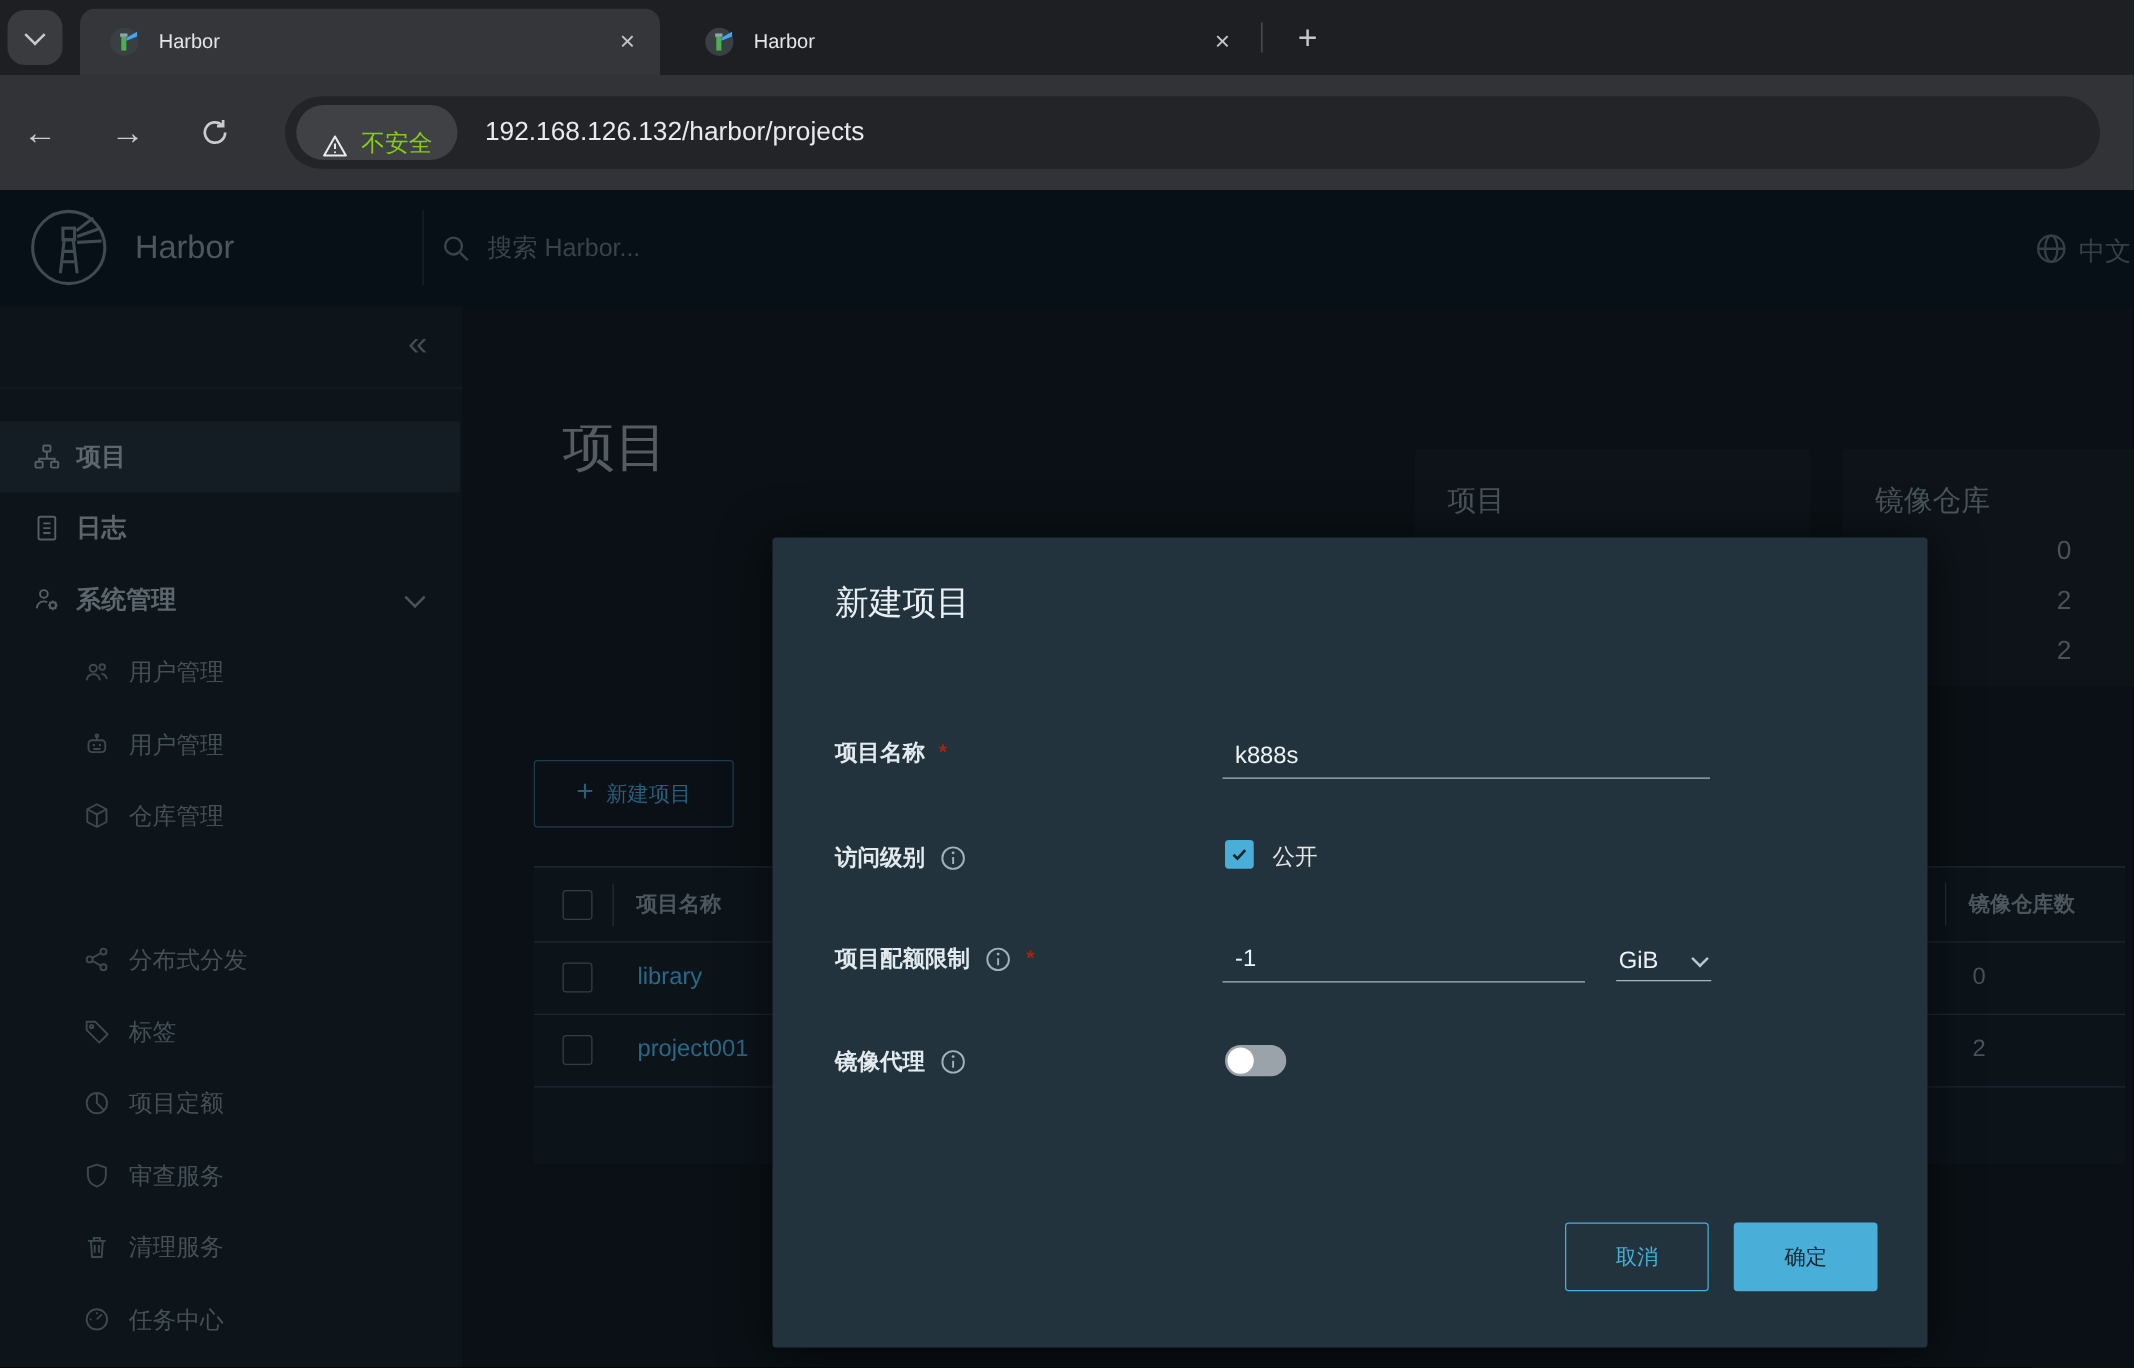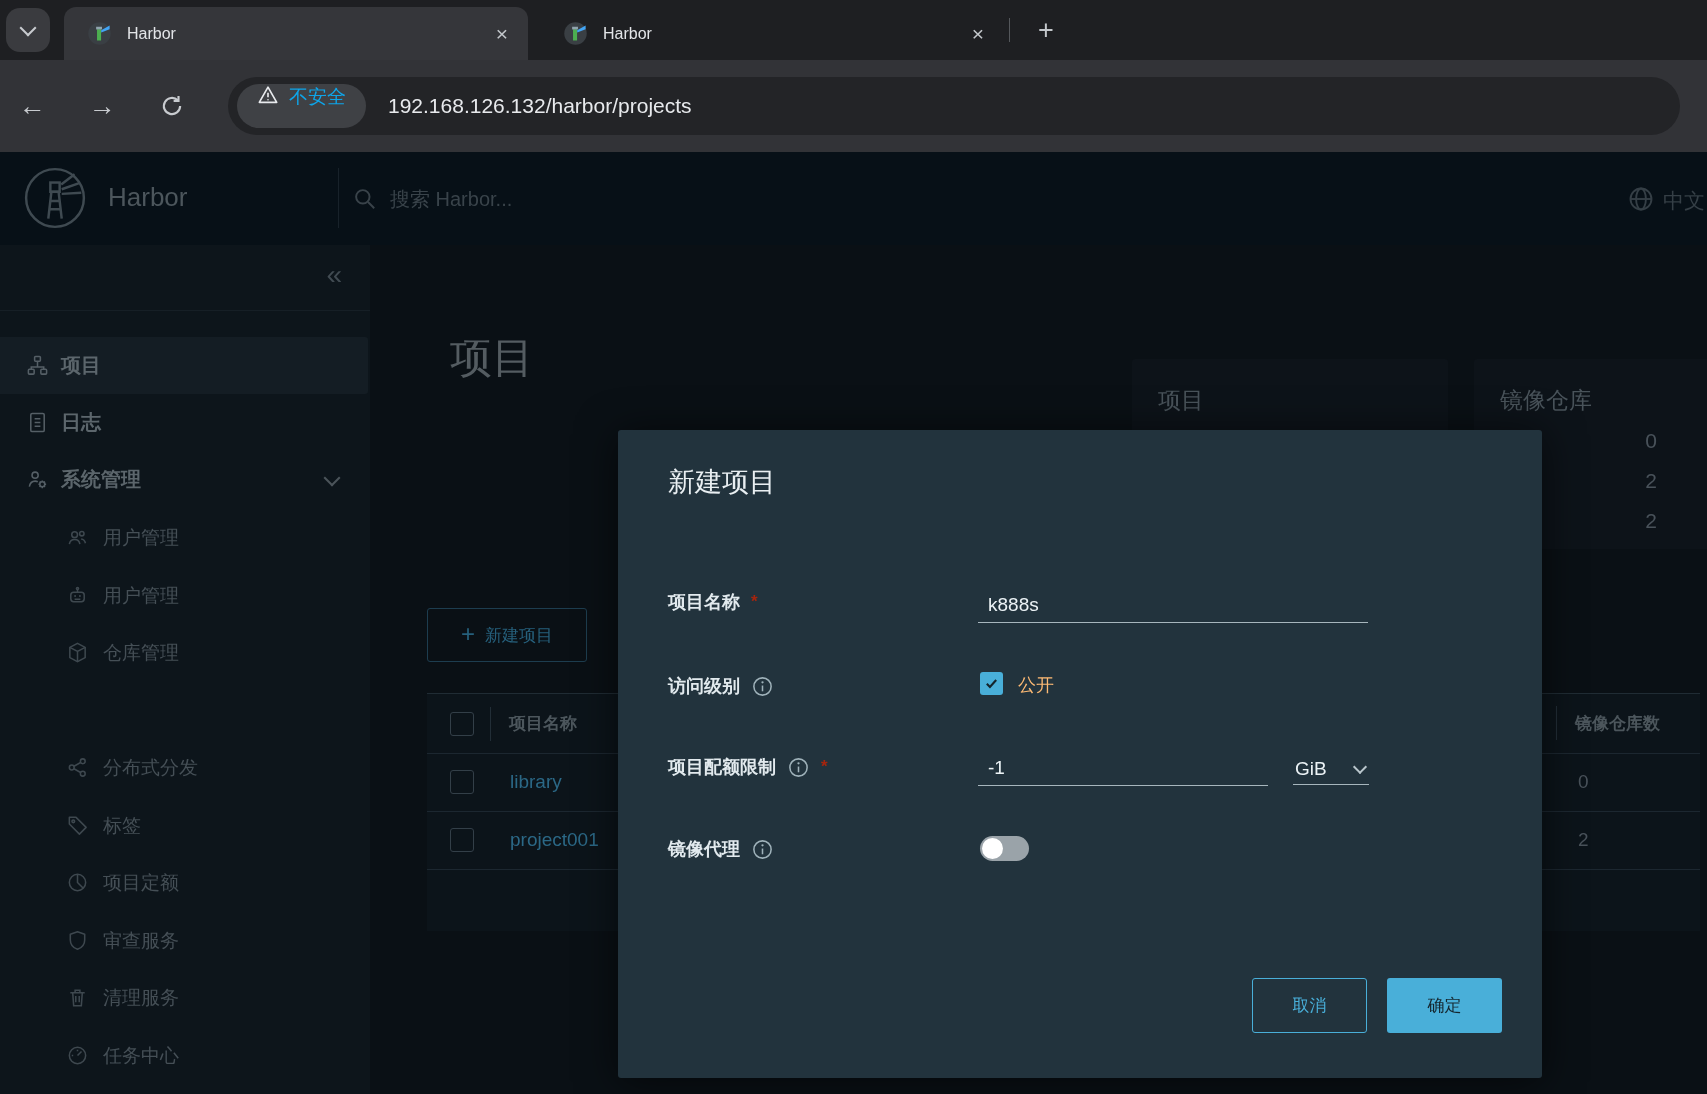--- a/index.html
+++ b/index.html
@@ -24,21 +24,21 @@
   .newtab{position:absolute;left:1028px;top:12px;width:36px;height:36px;color:#c3c7cb;font-size:27px;
           display:flex;align-items:center;justify-content:center;cursor:pointer;}
 
   
   .toolbar{position:absolute;left:0;top:60px;width:100%;height:92px;background:#323337;}
   .nav-btn{position:absolute;top:22px;width:48px;height:48px;display:flex;align-items:center;
            justify-content:center;color:#c8cbcf;font-size:27px;border-radius:50%;cursor:pointer;}
   .omnibox{position:absolute;left:228px;top:17px;width:1452px;height:58px;border-radius:29px;
            background:#232427;display:flex;align-items:center;}
   .sec-chip{margin-left:9px;height:44px;border-radius:22px;background:#3f4145;display:flex;
-            align-items:flex-start;padding:0 20px;gap:10px;color:#0ea5e9;font-size:19px;cursor:pointer;}
+            align-items:flex-end;padding:0 20px;gap:10px;color:#84cc16;font-size:19px;cursor:pointer;}
   .url{margin-left:22px;color:#e8eaed;font-size:21px;white-space:nowrap;}
 
   
   .app-header{position:absolute;left:0;top:152px;width:100%;height:93px;background:#071017;}
   .hdr-logo{position:absolute;left:22px;top:13px;color:#3f4a51;}
   .hdr-brand{position:absolute;left:108px;top:30px;font-size:26px;color:#4c565c;}
   .hdr-div{position:absolute;left:338px;top:16px;width:1px;height:60px;background:#18222a;}
   .hdr-search-ic{position:absolute;left:352px;top:34px;color:#39434a;}
   .hdr-search{position:absolute;left:388px;top:28px;width:560px;height:36px;background:transparent;
               border:none;outline:none;font-size:20px;color:#6c767d;font-family:inherit;}
@@ -95,21 +95,21 @@
   .req{font-weight:bold;font-size:17px;}
   .uline{position:absolute;border-bottom:1px solid #a7b6bd;height:32px;}
   .uline input{width:100%;height:100%;background:transparent;border:none;outline:none;
                color:#ecf3f6;font-size:19px;font-family:inherit;padding:0 0 2px 10px;box-sizing:border-box;}
   .unit{display:flex;align-items:center;justify-content:space-between;color:#ecf3f6;
         font-size:19px;cursor:pointer;padding:0 4px 0 2px;box-sizing:border-box;}
   .chev-sm{width:8px;height:8px;border-right:2px solid #b9c6cc;border-bottom:2px solid #b9c6cc;
            transform:rotate(45deg);margin-top:-4px;}
   .m-check{position:absolute;left:362px;width:23px;height:23px;border-radius:3px;background:#49afd9;
            display:flex;align-items:center;justify-content:center;cursor:pointer;}
-  .m-checklbl{position:absolute;left:400px;font-size:18px;color:#fdba74;}
+  .m-checklbl{position:absolute;left:400px;font-size:18px;color:#e5e5e5;}
   .toggle{position:absolute;left:362px;width:49px;height:25px;border-radius:13px;background:#9aa3a9;cursor:pointer;}
   .toggle .knob{position:absolute;left:2px;top:2px;width:21px;height:21px;border-radius:50%;background:#fff;}
   .btn{position:absolute;top:548px;width:115px;height:55px;border-radius:3px;font-size:17px;
        font-family:inherit;display:flex;align-items:center;justify-content:center;cursor:pointer;box-sizing:border-box;}
   .btn-cancel{left:634px;border:1px solid #49afd9;color:#49afd9;background:transparent;}
   .btn-ok{left:769px;border:none;background:#49afd9;color:#15262e;}
 </style>
 </head>
 <body>
 

